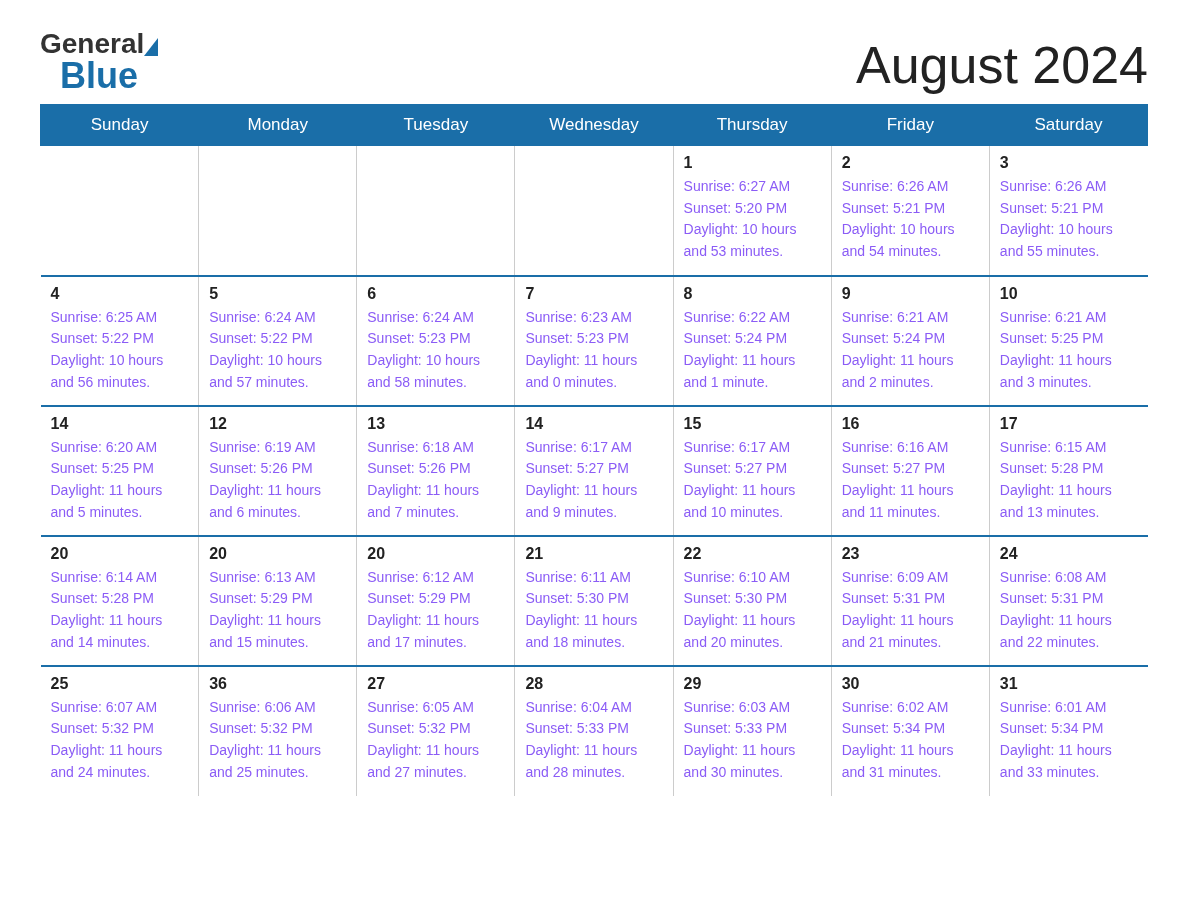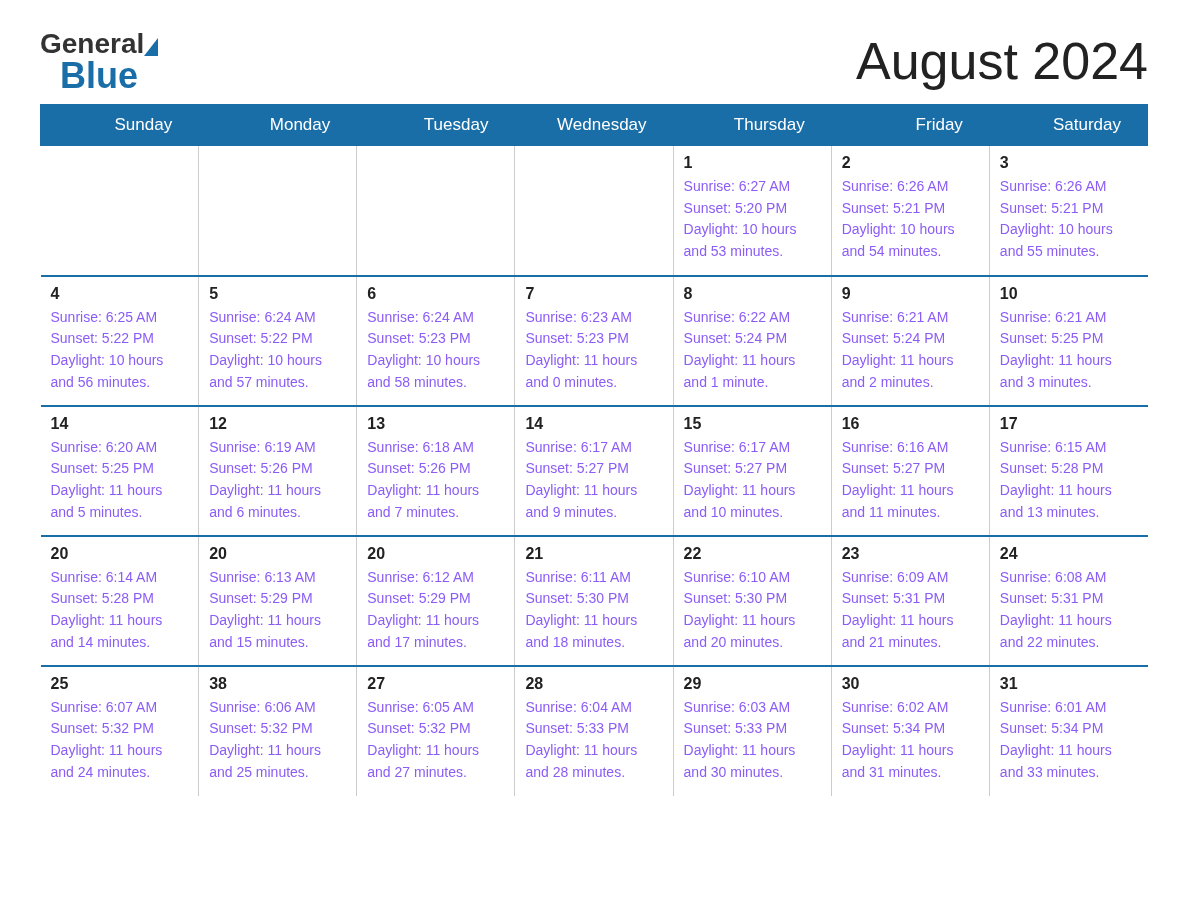--- a/index.html
+++ b/index.html
@@ -6,21 +6,21 @@
     body {
       font-family: Arial, sans-serif;
       background: #fff;
       padding: 30px 40px;
       width: 1188px;
       min-height: 918px;
     }
     .header {
       display: flex;
       justify-content: space-between;
-      align-items: center;
+      align-items: flex-end;
       margin-bottom: 10px;
     }
     .logo-text-general {
       font-size: 28px;
       font-weight: bold;
       color: #333;
     }
     .logo-triangle {
       width: 0;
       height: 0;
@@ -49,22 +49,22 @@
       border-collapse: collapse;
       margin-top: 10px;
     }
     thead tr {
       background-color: #1a6ea8;
     }
     thead th {
       color: #fff;
       font-size: 17px;
       font-weight: normal;
-      padding: 10px 26px;
-      text-align: right;
+      padding: 10px 3px;
+      text-align: center;
       border: 1px solid #1a6ea8;
     }
     tbody tr {
       border-bottom: 2px solid #1a6ea8;
     }
     tbody td {
       vertical-align: top;
       padding: 8px 10px;
       font-size: 13.5px;
       color: #222;
@@ -248,21 +248,21 @@
           <span class="day-number">24</span>
           <div class="day-info">Sunrise: 6:08 AM<br>Sunset: 5:31 PM<br>Daylight: 11 hours<br>and 22 minutes.</div>
         </td>
       </tr>
       <tr>
         <td>
           <span class="day-number">25</span>
           <div class="day-info">Sunrise: 6:07 AM<br>Sunset: 5:32 PM<br>Daylight: 11 hours<br>and 24 minutes.</div>
         </td>
         <td>
-          <span class="day-number">38</span>
+          <span class="day-number">36</span>
           <div class="day-info">Sunrise: 6:06 AM<br>Sunset: 5:32 PM<br>Daylight: 11 hours<br>and 25 minutes.</div>
         </td>
         <td>
           <span class="day-number">27</span>
           <div class="day-info">Sunrise: 6:05 AM<br>Sunset: 5:32 PM<br>Daylight: 11 hours<br>and 27 minutes.</div>
         </td>
         <td>
           <span class="day-number">28</span>
           <div class="day-info">Sunrise: 6:04 AM<br>Sunset: 5:33 PM<br>Daylight: 11 hours<br>and 28 minutes.</div>
         </td>

